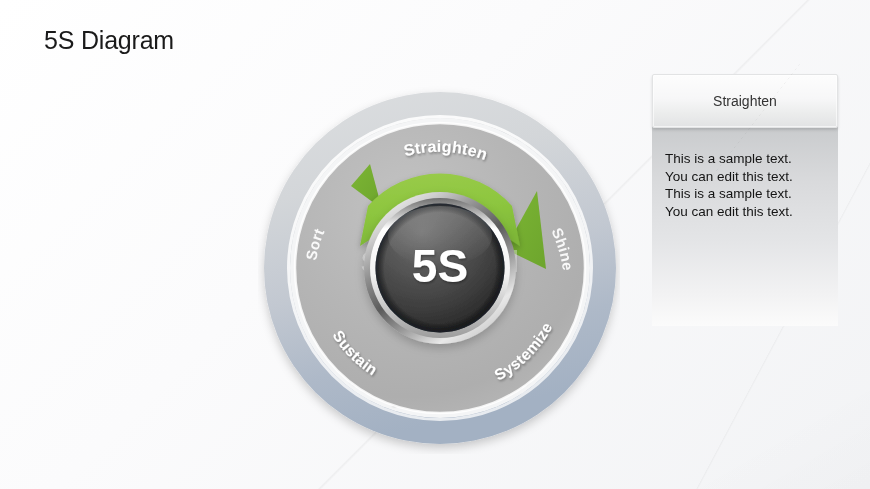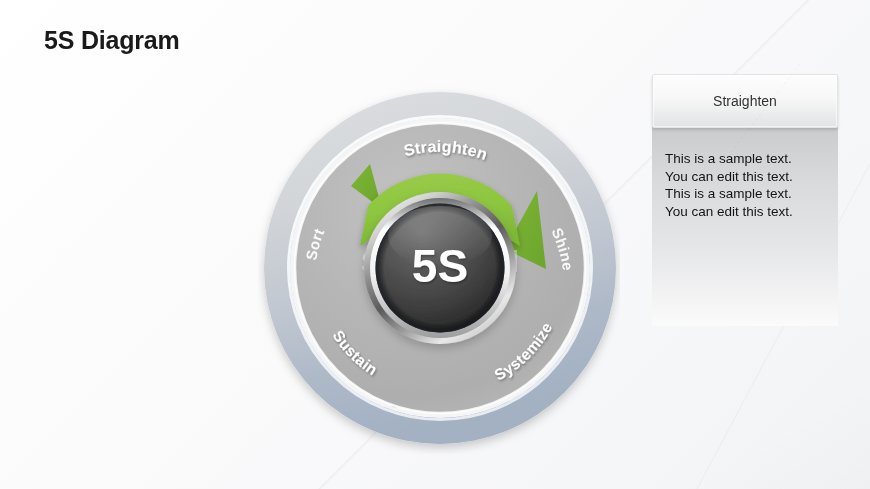--- a/index.html
+++ b/index.html
@@ -27,21 +27,21 @@
   }
   #bg-corner{
     position:absolute;right:-60px;bottom:-120px;width:420px;height:360px;
     background:linear-gradient(150deg,rgba(255,255,255,0) 55%,rgba(0,0,0,0.03) 100%);
     pointer-events:none;
   }
 
   
   #page-title{
     position:absolute;left:44px;top:28px;
-    font-size:25px;color:#1a1a1a;font-weight:700;letter-spacing:-0.2px;
+    font-size:25px;color:#1a1a1a;font-weight:400;letter-spacing:-0.2px;
     line-height:1;
   }
 
   
   #diagram-wrap{
     position:absolute;left:258px;top:86px;width:362px;height:368px;
   }
   #diagram-svg{display:block;width:362px;height:368px;}
 
   .curved-label{

